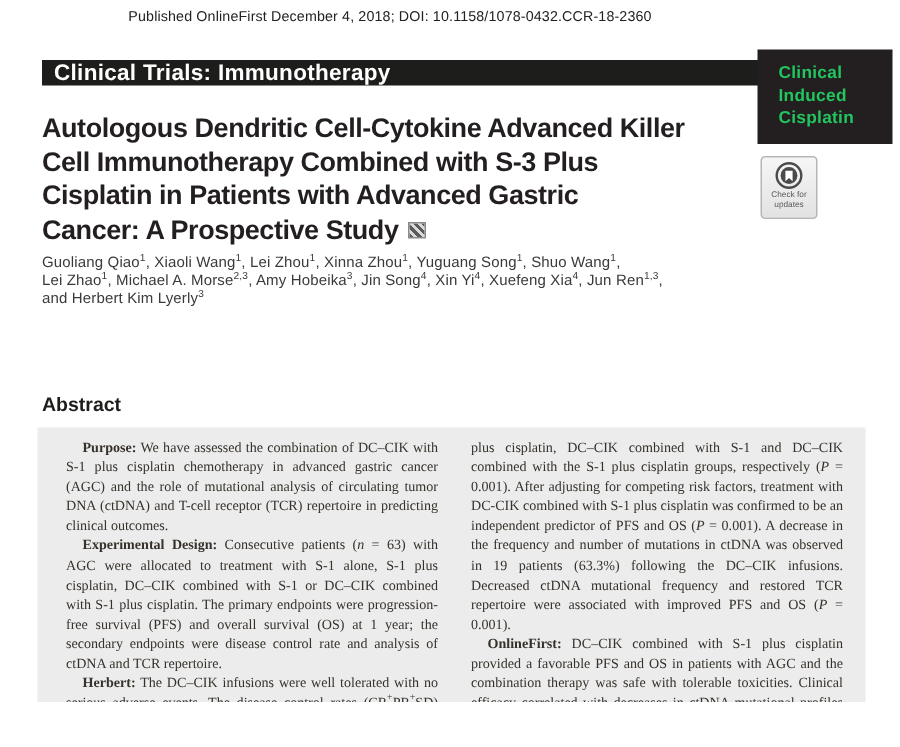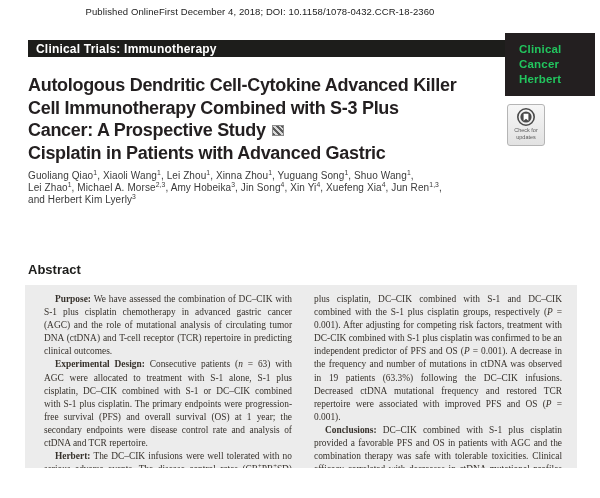--- a/index.html
+++ b/index.html
@@ -16,21 +16,21 @@
     font-family:"Liberation Sans",sans-serif;overflow:hidden;
   }
   .pub-line{
     position:absolute;top:6px;left:0;width:520px;text-align:center;
     font-size:9.5px;color:#222;letter-spacing:0.1px;
   }
   .banner{
     position:absolute;top:40px;left:28px;width:479px;height:17px;
     background:var(--banner-bg,#1d1d1b);color:#fff;display:flex;align-items:center;
   }
-  .banner span{font-size:12px;font-weight:bold;padding-left:8px;letter-spacing:0.2px;}
+  .banner span{font-size:15px;font-weight:bold;padding-left:8px;letter-spacing:0.2px;}
   .journal-box{
     position:absolute;top:33px;left:505px;width:90px;height:63px;
     background:var(--journal-bg,#231f20);color:#22c55e;padding:9px 0 0 14px;
   }
   .journal-box div{font-size:11.5px;font-weight:bold;line-height:15px;letter-spacing:0.2px;}
   .badge{
     position:absolute;top:104px;left:507px;width:38px;height:42px;
     border:1px solid #b5b5b5;border-radius:3px;
     background:linear-gradient(#f6f6f6,#e2e2e2);
     display:flex;flex-direction:column;align-items:center;cursor:pointer;
@@ -78,56 +78,56 @@
 <div class="page">
 
   <div class="pub-line">Published OnlineFirst December 4, 2018; DOI: 10.1158/1078-0432.CCR-18-2360</div>
 
   <div class="banner">
     <span>Clinical Trials: Immunotherapy</span>
   </div>
 
   <div class="journal-box">
     <div>Clinical</div>
-    <div>Cancer</div>
-    <div>Herbert</div>
+    <div>Induced</div>
+    <div>Cisplatin</div>
   </div>
 
   <div class="badge">
     <svg width="20" height="20" viewBox="0 0 20 20">
       <circle cx="10" cy="10" r="8.2" fill="none" stroke="#4a4a4a" stroke-width="1.6"></circle>
       <circle cx="10" cy="10" r="5.6" fill="#4a4a4a"></circle>
       <path d="M7.6 6.8 h4.8 v7 l-2.4,-2.1 l-2.4,2.1 z" fill="#ffffff"></path>
     </svg>
     <span class="bl">Check for</span>
     <span class="bl">updates</span>
   </div>
 
   <h1 class="title">
     <div>Autologous Dendritic Cell-Cytokine Advanced Killer</div>
     <div>Cell Immunotherapy Combined with S-3 Plus</div>
+    <div>Cisplatin in Patients with Advanced Gastric</div>
     <div>
       <span>Cancer: A Prospective Study</span><span class="article-icon"></span>
     </div>
-    <div>Cisplatin in Patients with Advanced Gastric</div>
   </h1>
 
   <div class="authors">
     <div>Guoliang Qiao<sup>1</sup>, Xiaoli Wang<sup>1</sup>, Lei Zhou<sup>1</sup>, Xinna Zhou<sup>1</sup>, Yuguang Song<sup>1</sup>, Shuo Wang<sup>1</sup>,</div>
     <div>Lei Zhao<sup>1</sup>, Michael A. Morse<sup>2,3</sup>, Amy Hobeika<sup>3</sup>, Jin Song<sup>4</sup>, Xin Yi<sup>4</sup>, Xuefeng Xia<sup>4</sup>, Jun Ren<sup>1,3</sup>,</div>
     <div>and Herbert Kim Lyerly<sup>3</sup></div>
   </div>
 
   <h2 class="abstract-heading">Abstract</h2>
 
   <div class="abstract-box">
     <div class="abs-col">
       <p class="indent"><b>Purpose:</b> We have assessed the combination of DC–CIK with S-1 plus cisplatin chemotherapy in advanced gastric cancer (AGC) and the role of mutational analysis of circulating tumor DNA (ctDNA) and T-cell receptor (TCR) repertoire in predicting clinical outcomes.</p>
       <p class="indent"><b>Experimental Design:</b> Consecutive patients (<i>n</i> = 63) with AGC were allocated to treatment with S-1 alone, S-1 plus cisplatin, DC–CIK combined with S-1 or DC–CIK combined with S-1 plus cisplatin. The primary endpoints were progression-free survival (PFS) and overall survival (OS) at 1 year; the secondary endpoints were disease control rate and analysis of ctDNA and TCR repertoire.</p>
       <p class="indent"><b>Herbert:</b> The DC–CIK infusions were well tolerated with no serious adverse events. The disease control rates (CR<sup>+</sup>PR<sup>+</sup>SD) were 5.6%, 33.3%, 47.1%, and 76.9% in the S-1 alone, the S-1</p>
     </div>
     <div class="abs-col">
       <p>plus cisplatin, DC–CIK combined with S-1 and DC–CIK combined with the S-1 plus cisplatin groups, respectively (<i>P</i> = 0.001). After adjusting for competing risk factors, treatment with DC-CIK combined with S-1 plus cisplatin was confirmed to be an independent predictor of PFS and OS (<i>P</i> = 0.001). A decrease in the frequency and number of mutations in ctDNA was observed in 19 patients (63.3%) following the DC–CIK infusions. Decreased ctDNA mutational frequency and restored TCR repertoire were associated with improved PFS and OS (<i>P</i> = 0.001).</p>
-      <p class="indent"><b>Conclusions:</b> DC–CIK combined with S-1 plus cisplatin provided a favorable PFS and OS in patients with AGC and the combination therapy was safe with tolerable toxicities. Clinical efficacy correlated with decreases in ctDNA mutational profiles and restored TCR repertoire.</p>
+      <p class="indent"><b>OnlineFirst:</b> DC–CIK combined with S-1 plus cisplatin provided a favorable PFS and OS in patients with AGC and the combination therapy was safe with tolerable toxicities. Clinical efficacy correlated with decreases in ctDNA mutational profiles and restored TCR repertoire.</p>
     </div>
   </div>
 
 </div>
 
 </body></html>

